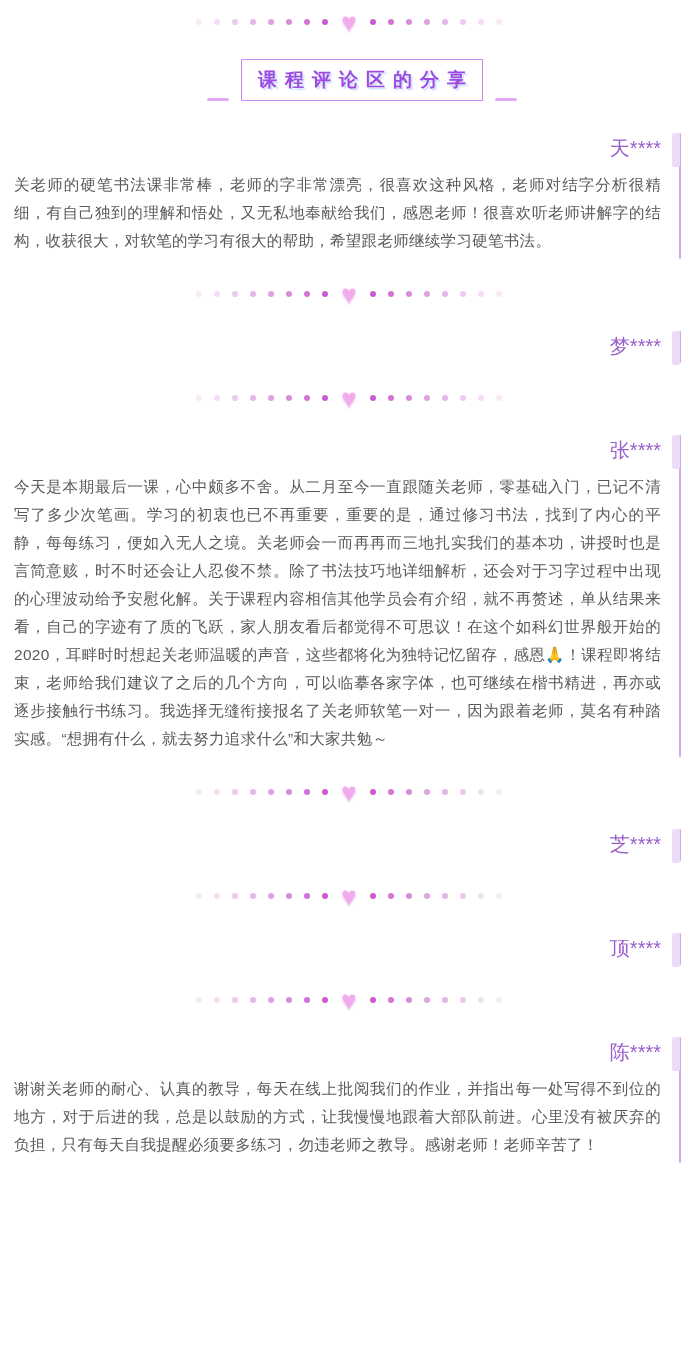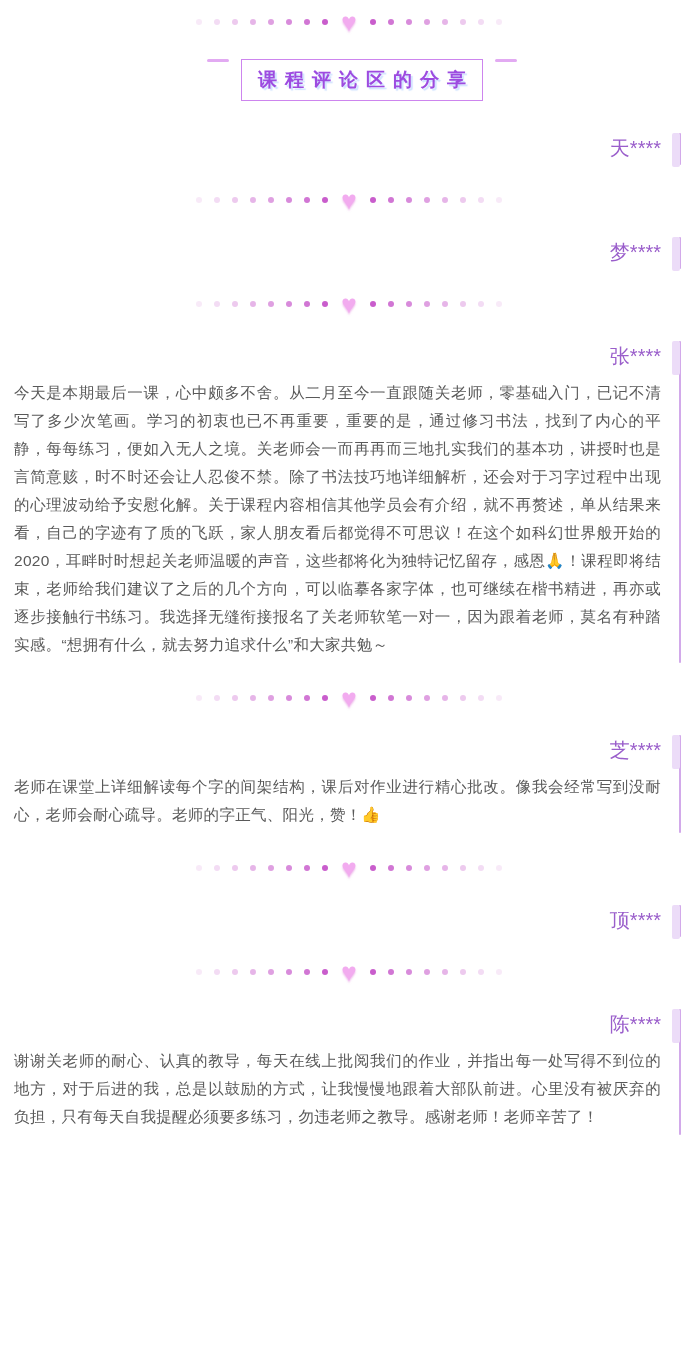--- a/index.html
+++ b/index.html
@@ -36,21 +36,21 @@
     font-size: 26px;
     line-height: 26px;
     margin: 0 7px;
     color: #f2abef;
     text-shadow: 0 2px 2px rgba(225, 131, 221, 0.55);
   }
 
   
   .title-row {
     display: flex;
-    align-items: flex-start;
+    align-items: flex-end;
     justify-content: center;
     margin: 22px 0 34px;
     padding-left: 26px;
   }
   .dash {
     width: 22px;
     height: 3px;
     border-radius: 2px;
     background: #e2aaf2;
     margin: 0 12px;
@@ -140,20 +140,21 @@
     <div class="title-box">
       <span class="title-text">课程评论区的分享</span>
     </div>
     <span class="dash"></span>
   </div>
 
   <section class="comment">
     <span class="accent-line"></span>
     <span class="accent-bar"></span>
     <span class="comment-name">天****</span>
+    <p class="comment-text">关老师的硬笔书法课非常棒，老师的字非常漂亮，很喜欢这种风格，老师对结字分析很精细，有自己独到的理解和悟处，又无私地奉献给我们，感恩老师！很喜欢听老师讲解字的结构，收获很大，对软笔的学习有很大的帮助，希望跟老师继续学习硬笔书法。</p>
   </section>
 
   <div class="divider">
       <span class="dot" style="opacity: 0.12;"></span>
       <span class="dot" style="opacity: 0.2;"></span>
       <span class="dot" style="opacity: 0.3;"></span>
       <span class="dot" style="opacity: 0.42;"></span>
       <span class="dot" style="opacity: 0.54;"></span>
       <span class="dot" style="opacity: 0.66;"></span>
       <span class="dot" style="opacity: 0.78;"></span>
@@ -219,21 +220,20 @@
       <span class="dot" style="opacity: 0.42;"></span>
       <span class="dot" style="opacity: 0.3;"></span>
       <span class="dot" style="opacity: 0.2;"></span>
       <span class="dot" style="opacity: 0.12;"></span>
     </div>
 
   <section class="comment">
     <span class="accent-line"></span>
     <span class="accent-bar"></span>
     <span class="comment-name">芝****</span>
-    <p class="comment-text">老师在课堂上详细解读每个字的间架结构，课后对作业进行精心批改。像我会经常写到没耐心，老师会耐心疏导。老师的字正气、阳光，赞！👍</p>
   </section>
 
   <div class="divider">
       <span class="dot" style="opacity: 0.12;"></span>
       <span class="dot" style="opacity: 0.2;"></span>
       <span class="dot" style="opacity: 0.3;"></span>
       <span class="dot" style="opacity: 0.42;"></span>
       <span class="dot" style="opacity: 0.54;"></span>
       <span class="dot" style="opacity: 0.66;"></span>
       <span class="dot" style="opacity: 0.78;"></span>

